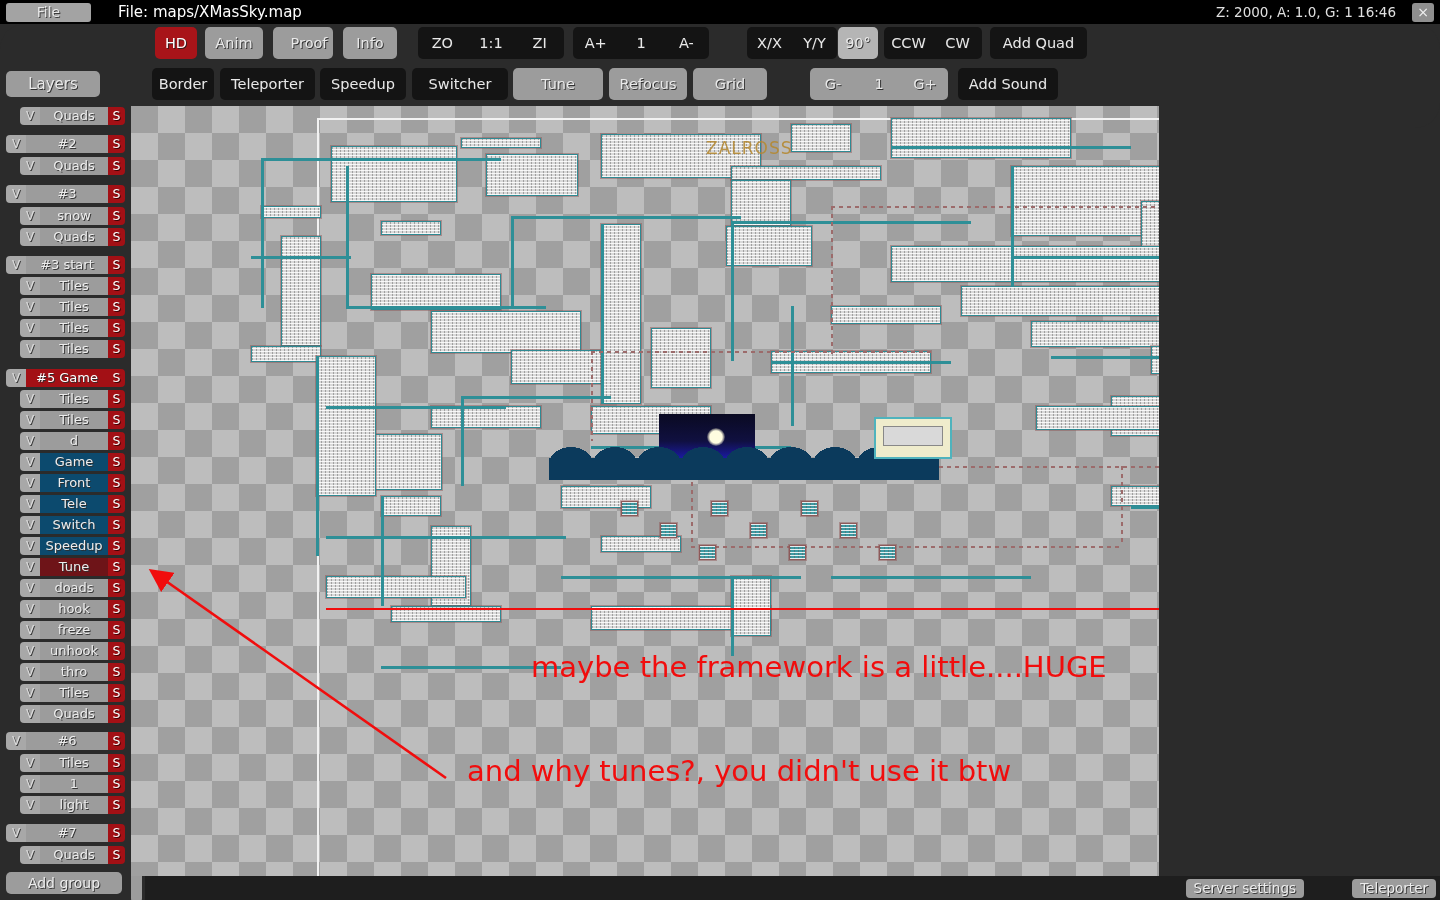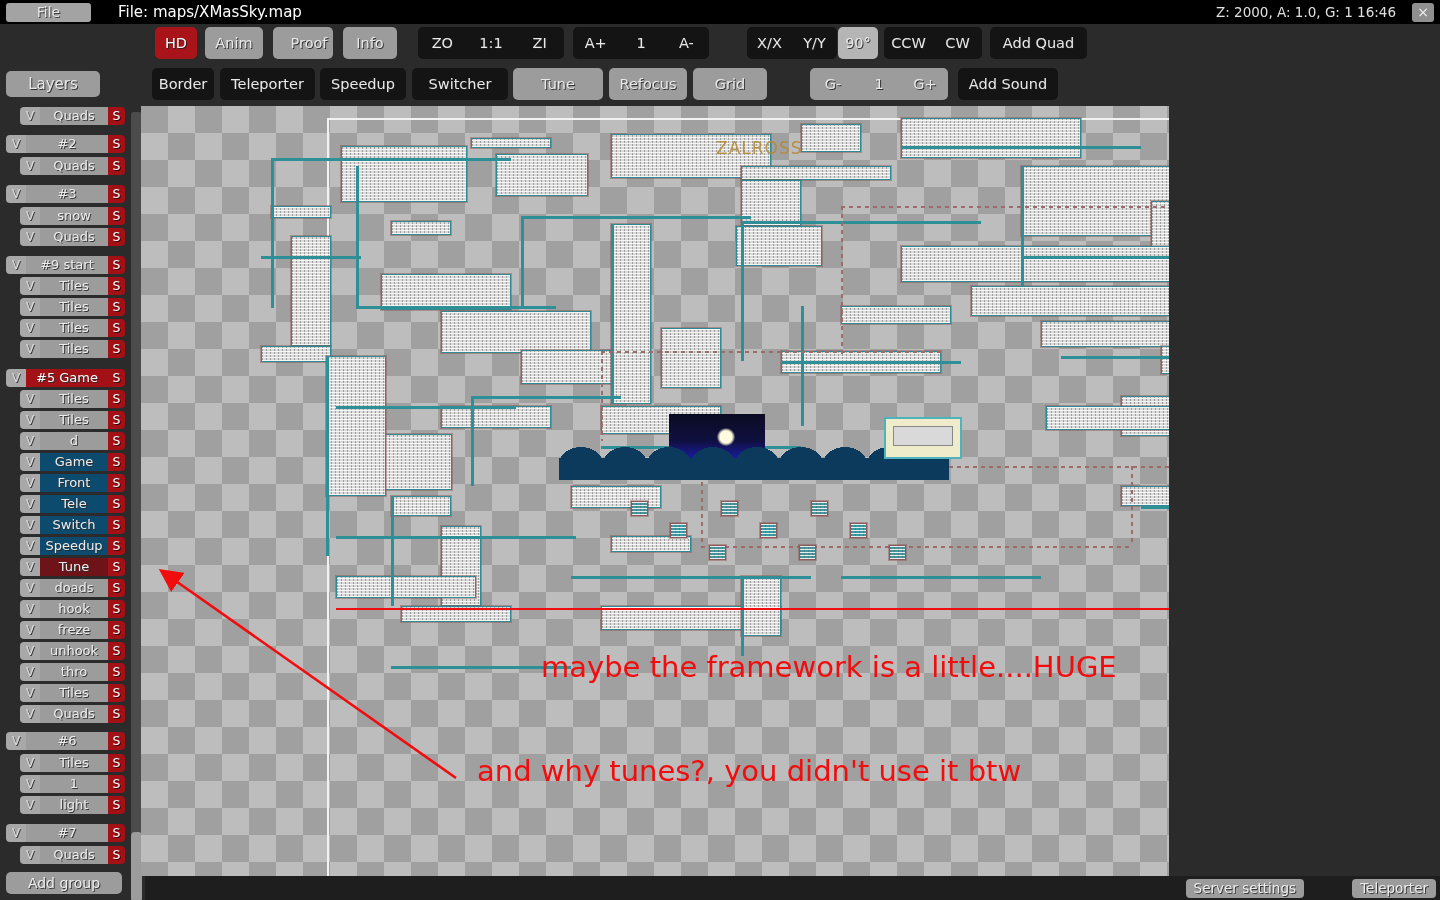--- a/index.html
+++ b/index.html
@@ -115,21 +115,21 @@
   }
   .addgroup {
     position: absolute; left: 6px; top: 808px; width: 116px; height: 22px;
     background: #9c9c9c; border-radius: 5px;
     color: #ececec; font-size: 14px; line-height: 22px; text-align: center;
     text-shadow: 1px 1px 0 rgba(45,45,45,.9);
   }
 
   
   .canvas-wrap {
-    position: absolute; left: 141px; top: 106px; width: 1028px; height: 770px;
+    position: absolute; left: 131px; top: 106px; width: 1028px; height: 770px;
     background:
       repeating-conic-gradient(#bdbdbd 0% 25%, #a0a0a0 0% 50%) 0 0 / 54px 54px;
     overflow: hidden;
   }
   .map-border-top {
     position: absolute; left: 186px; top: 12px; width: 1019px; height: 2px;
     background: #f2f2f2;
   }
   .map-border-left {
     position: absolute; left: 186px; top: 12px; width: 2px; height: 758px;
@@ -302,21 +302,21 @@
           <div class="lr-name">snow</div>
           <div class="lr-s">S</div>
         </div>
         <div class="layer-row" style="top: 164px; left: 20px; width: 105px;">
           <div class="lr-v">V</div>
           <div class="lr-name">Quads</div>
           <div class="lr-s">S</div>
         </div>
         <div class="layer-row" style="top: 192px; left: 6px; width: 119px;">
           <div class="lr-v">V</div>
-          <div class="lr-name">#9 start</div>
+          <div class="lr-name">#3 start</div>
           <div class="lr-s">S</div>
         </div>
         <div class="layer-row" style="top: 213px; left: 20px; width: 105px;">
           <div class="lr-v">V</div>
           <div class="lr-name">Tiles</div>
           <div class="lr-s">S</div>
         </div>
         <div class="layer-row" style="top: 234px; left: 20px; width: 105px;">
           <div class="lr-v">V</div>
           <div class="lr-name">Tiles</div>

